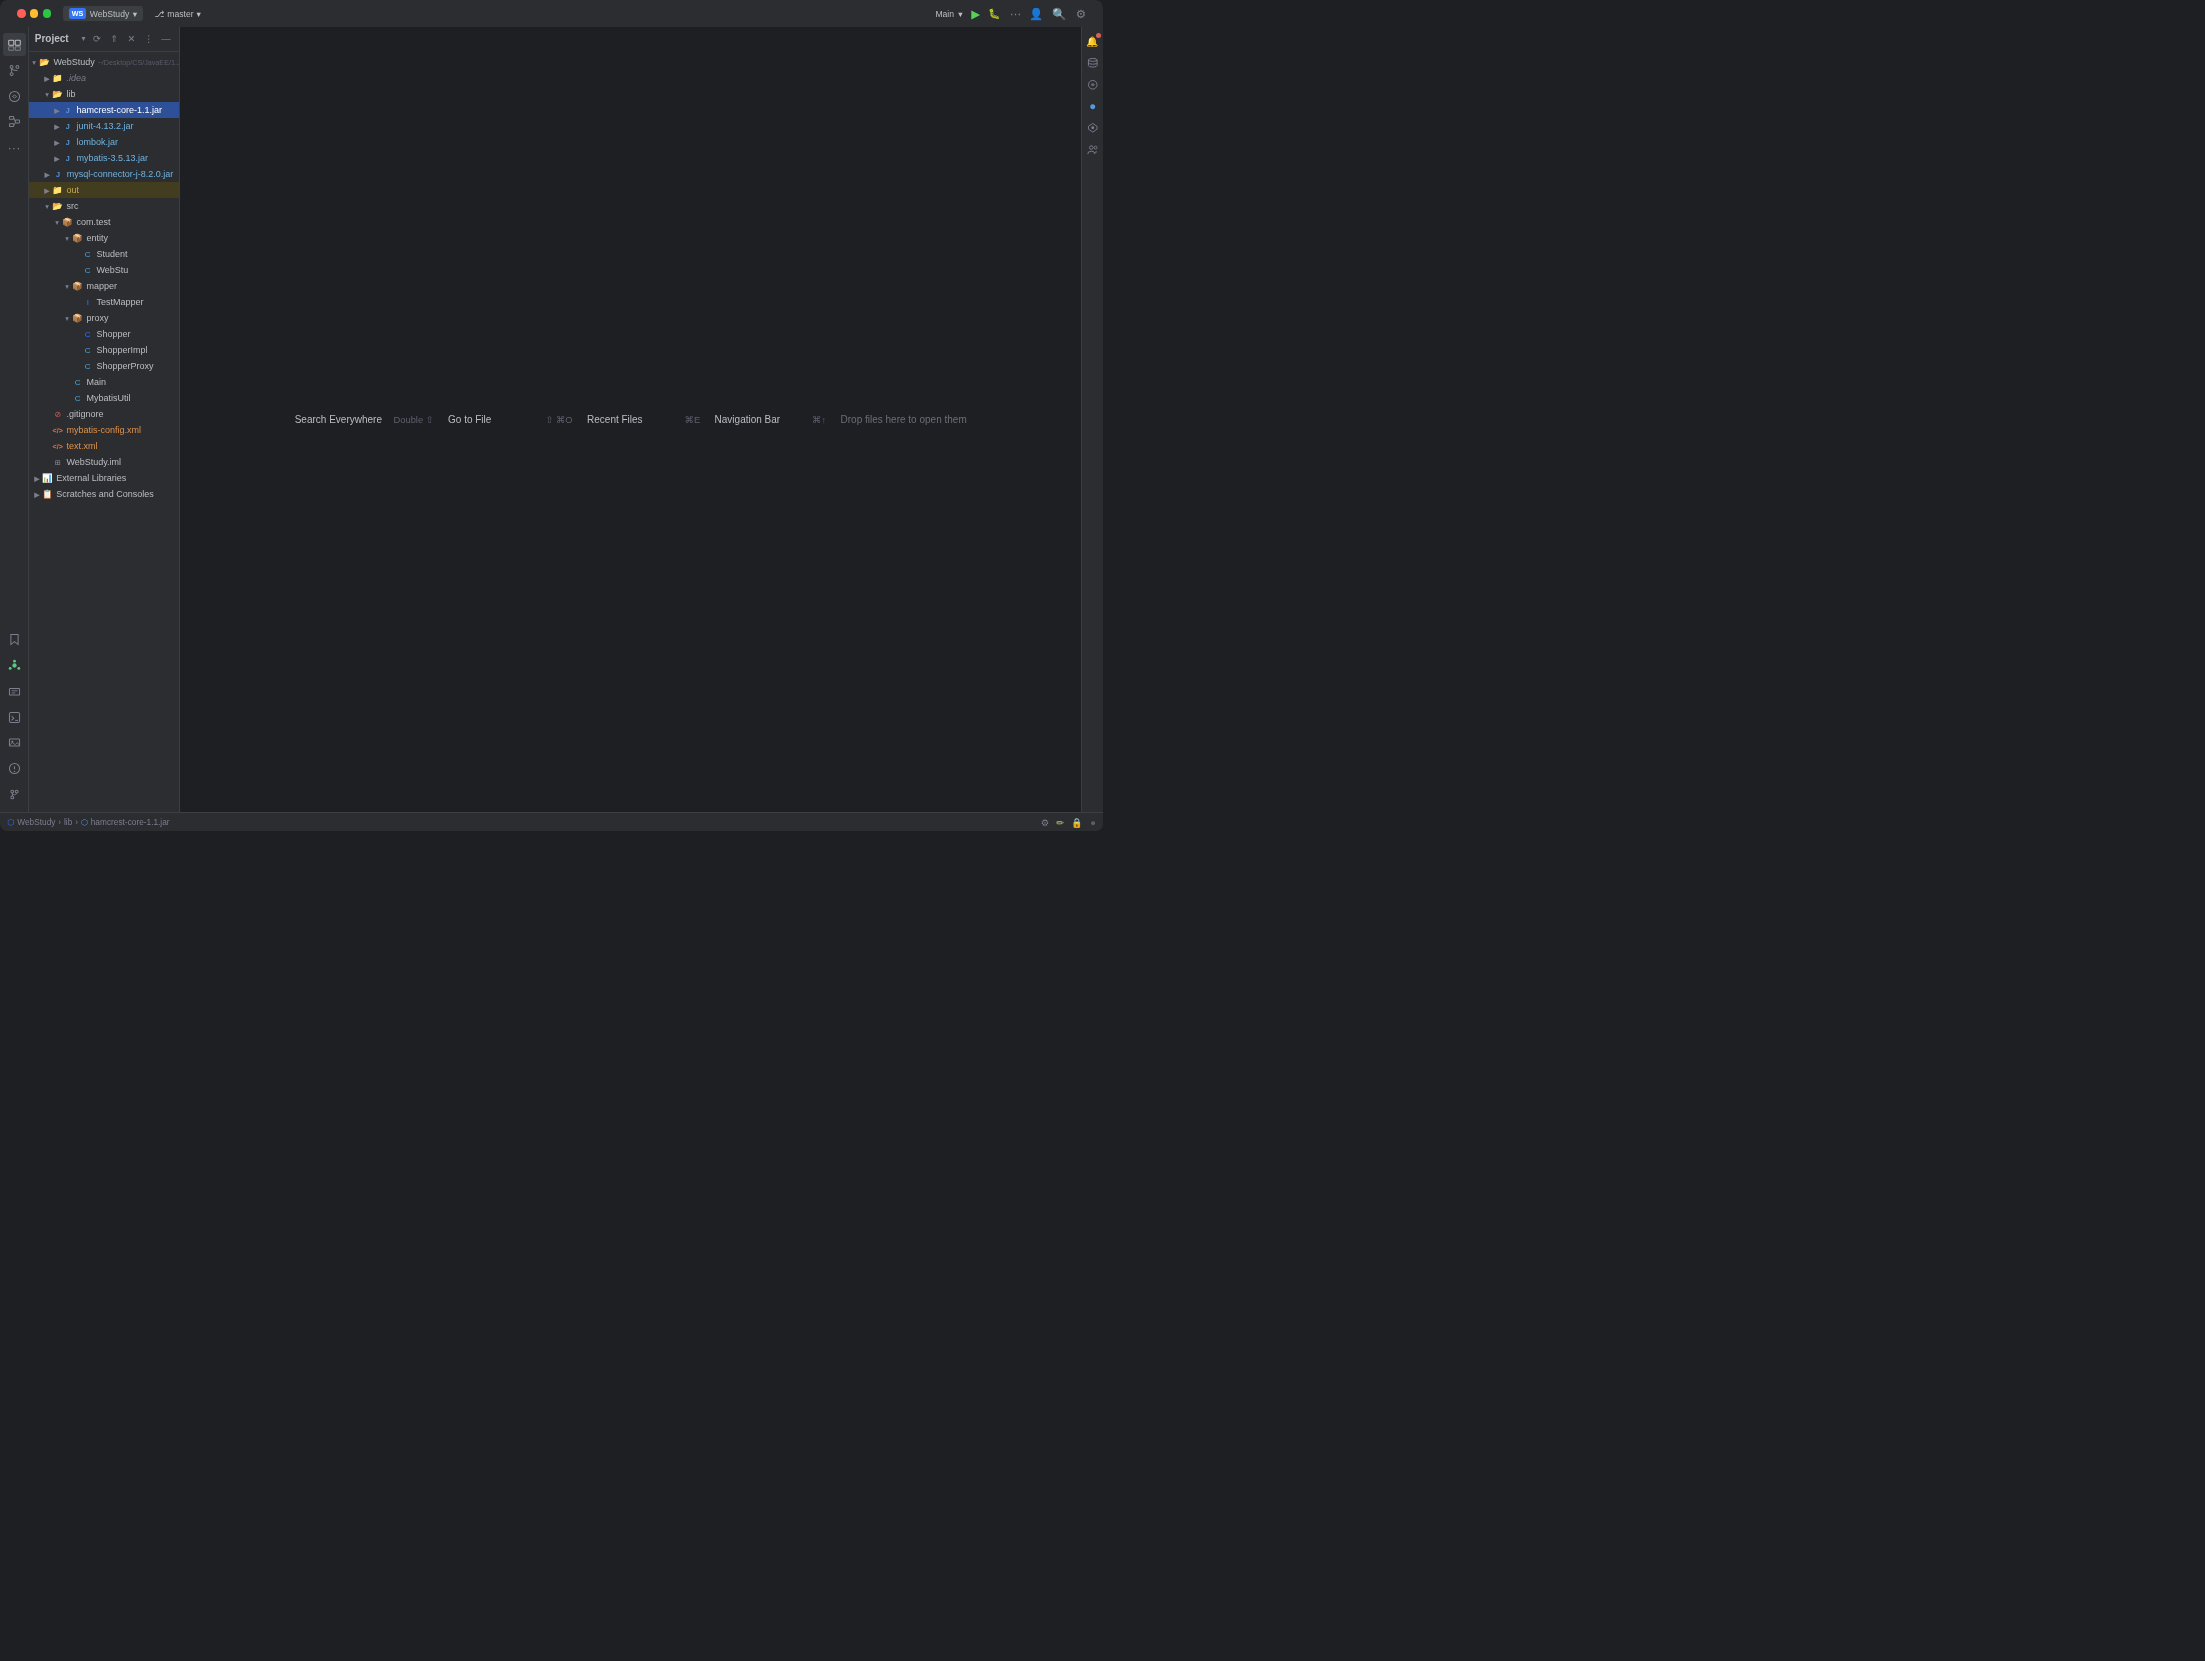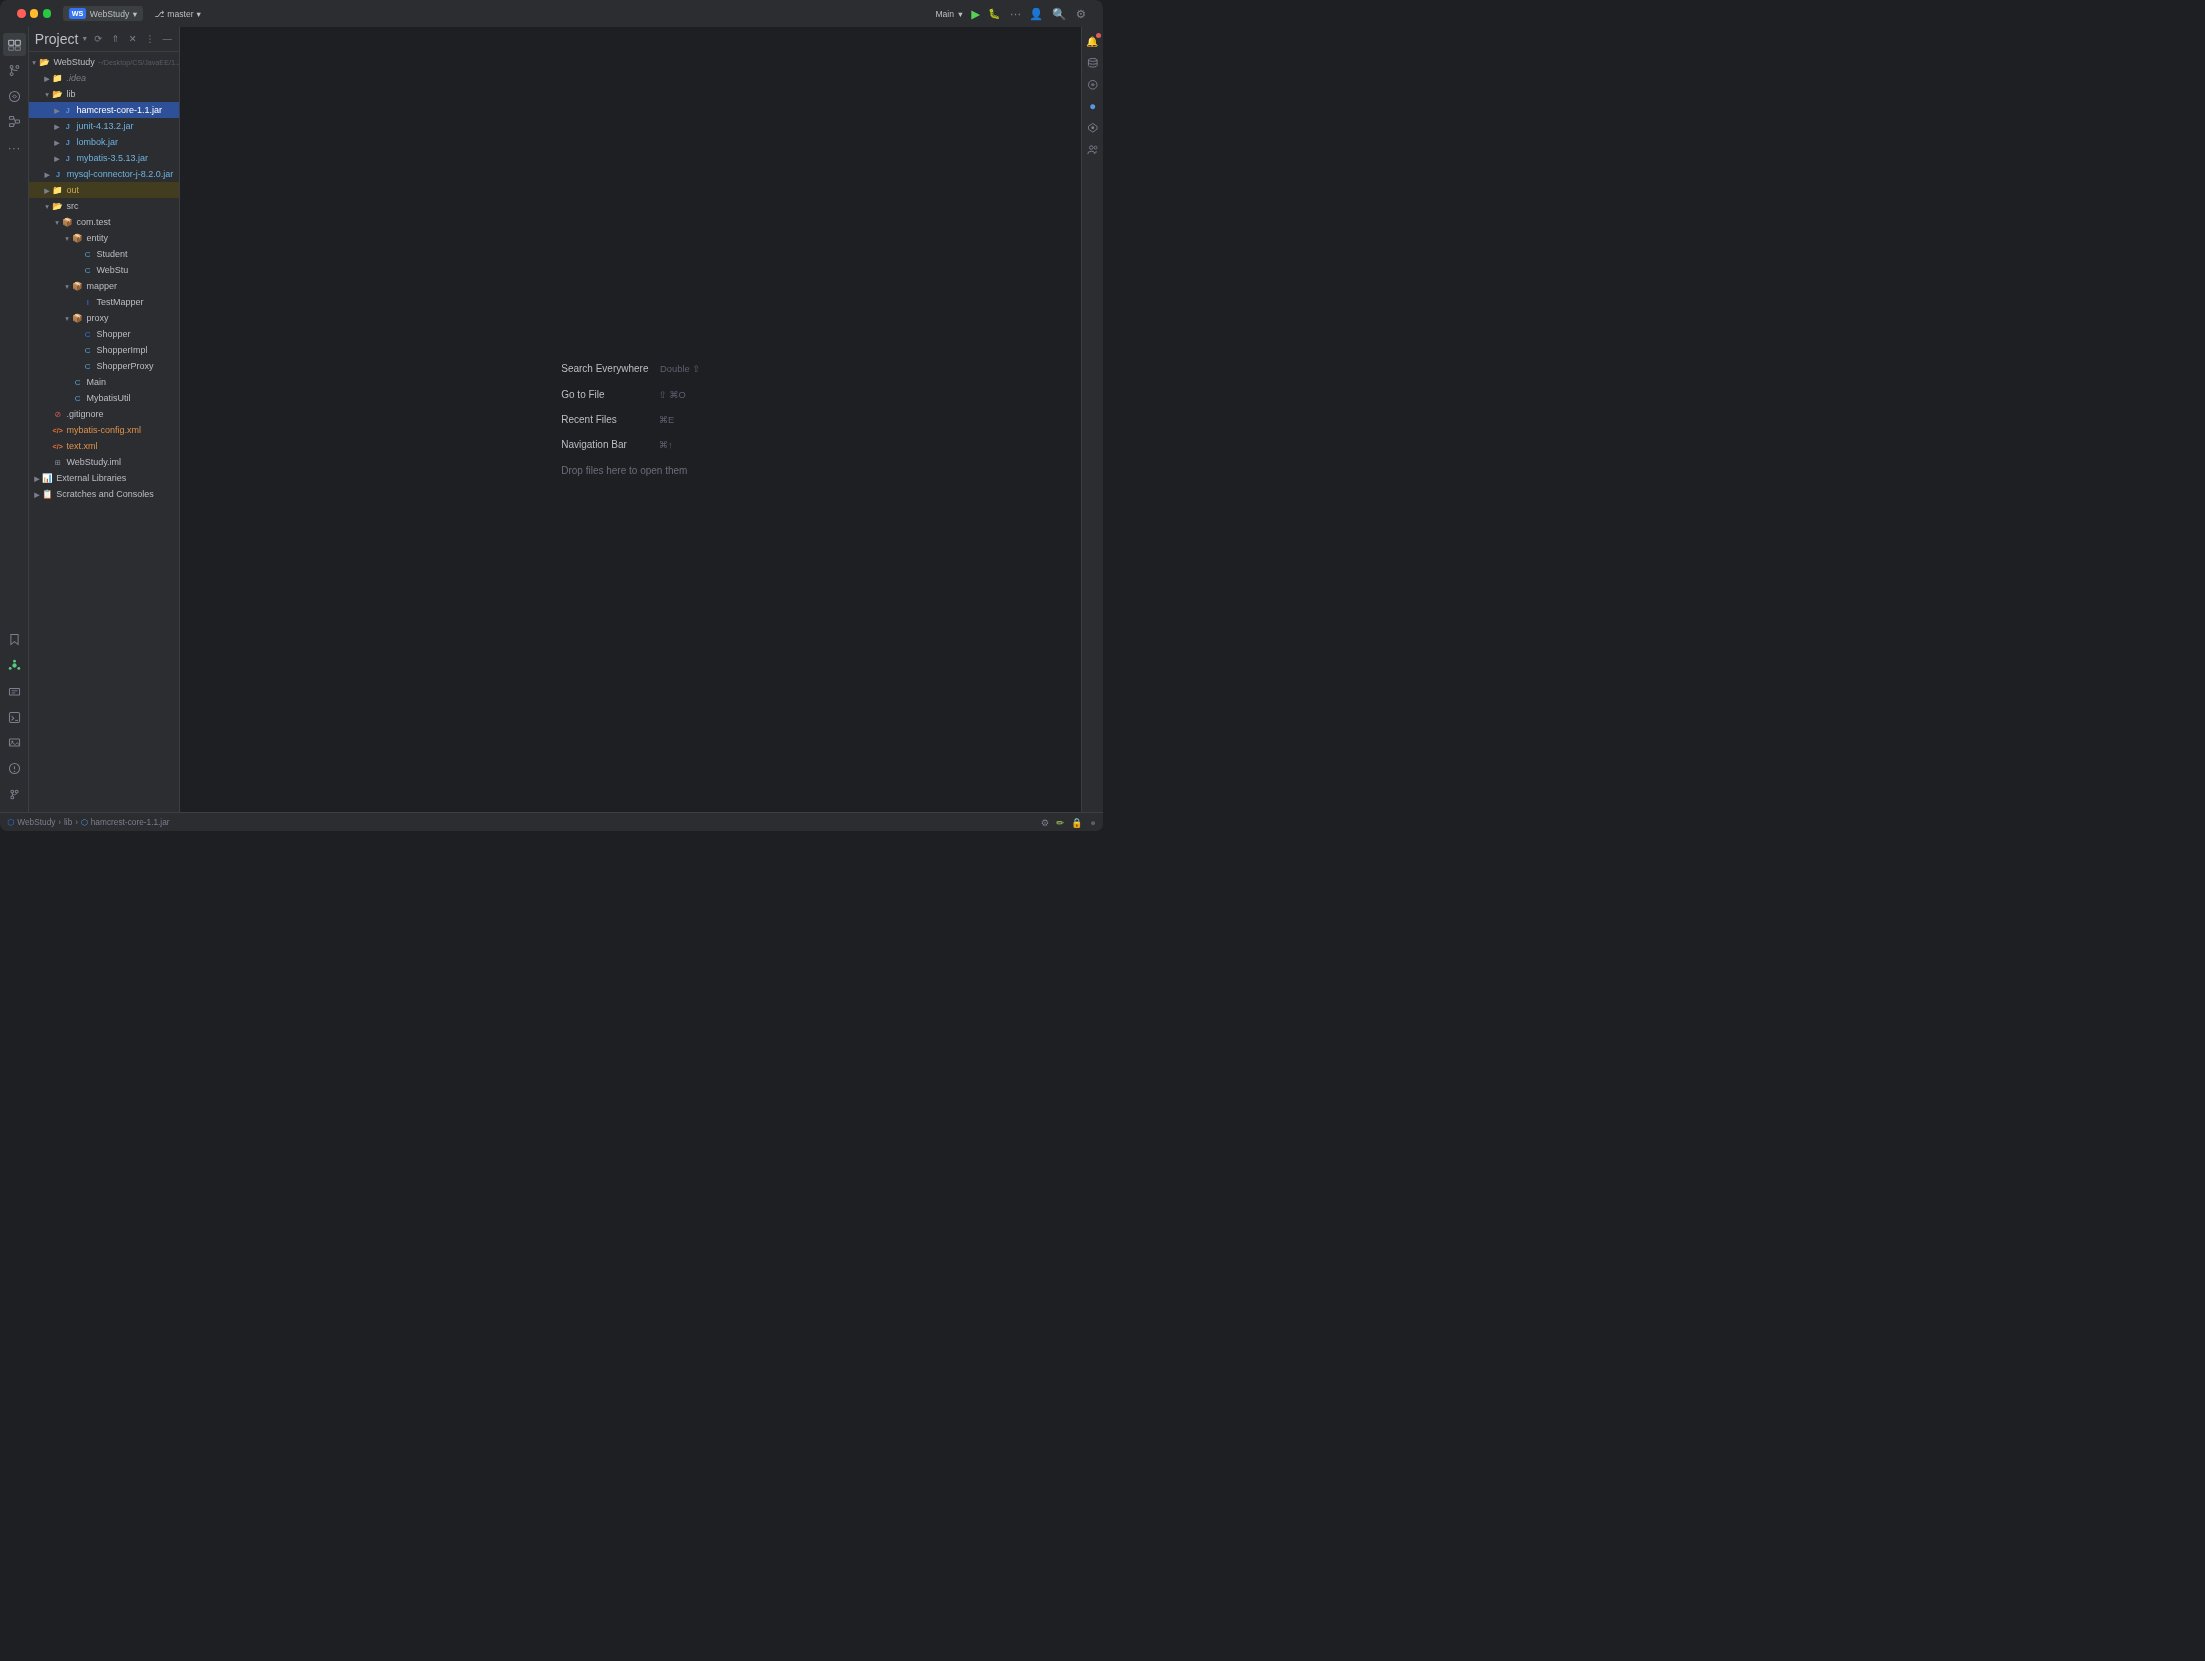--- a/index.html
+++ b/index.html
@@ -141,22 +141,22 @@
     .panel-header {
       height: 24.5px;
       display: flex;
       align-items: center;
       padding: 0 5.8px;
       gap: 4.3px;
       border-bottom: 0.7px solid #3c3f41;
       background: #2b2d30;
     }
     .panel-title {
-      font-size: 14px;
-      font-weight: 400;
+      font-size: 10px;
+      font-weight: 700;
       color: #bcbec4;
       flex: 1;
     }
     .panel-actions {
       display: flex;
       gap: 2.9px;
     }
     .panel-action-btn {
       width: 14.4px;
       height: 14.4px;
@@ -221,21 +221,21 @@
     
     .main-content {
       flex: 1;
       background: #1e1f22;
       display: flex;
       align-items: center;
       justify-content: center;
     }
     .welcome-content {
       display: flex;
-      flex-direction: column;
+      flex-direction: row;
       gap: 14.4px;
       color: #6b6e7a;
     }
     .welcome-item {
       display: flex;
       align-items: center;
       gap: 11.5px;
       font-size: 10px;
     }
     .welcome-label {

